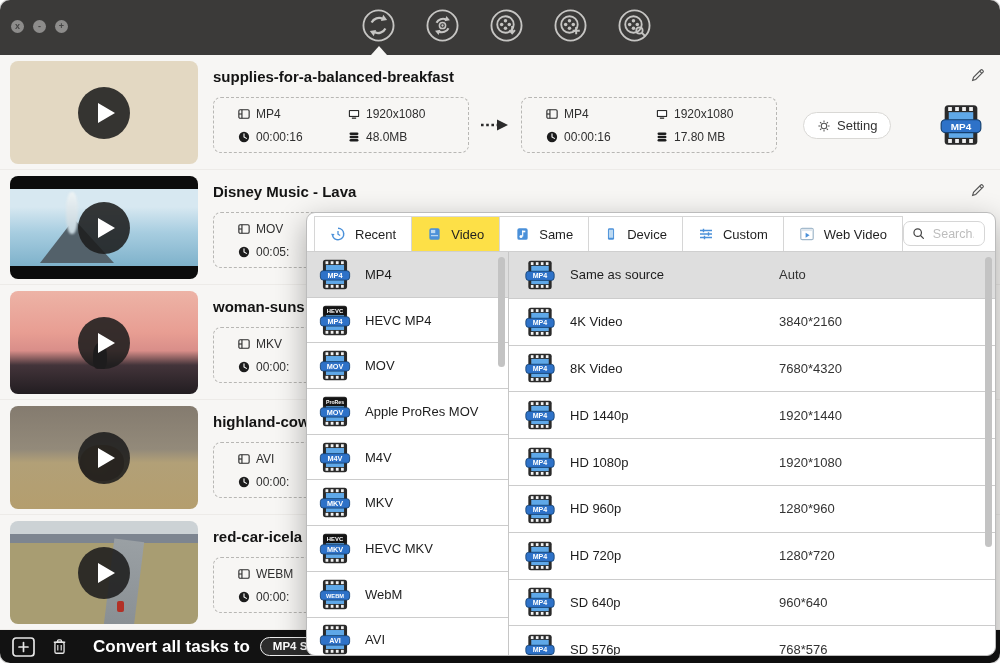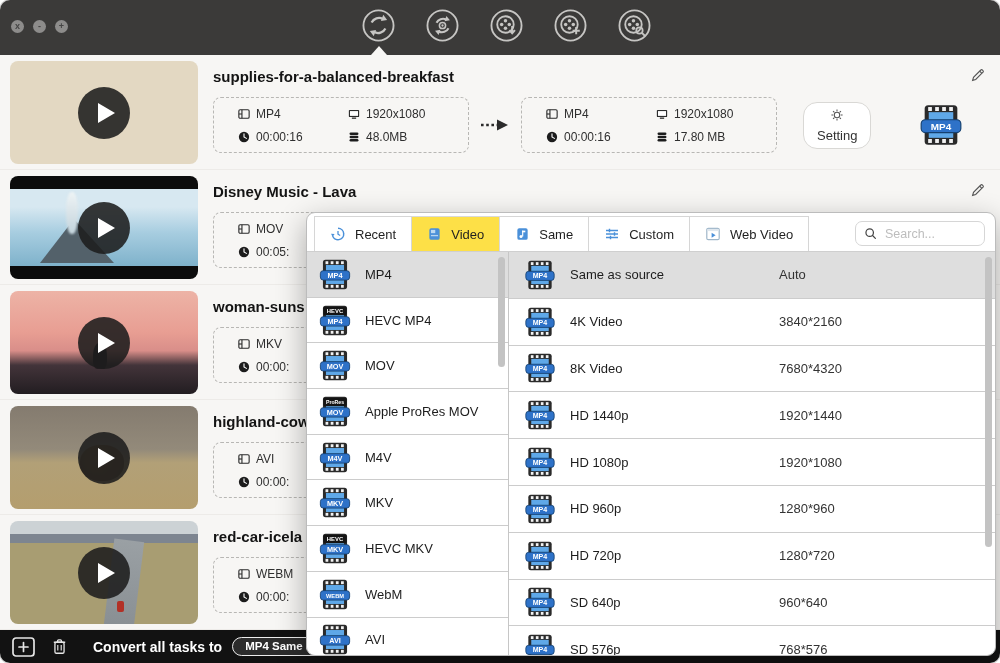--- a/index.html
+++ b/index.html
@@ -40,29 +40,29 @@
   .thumb-road::before{content:"";position:absolute;left:52%;top:18%;width:30px;height:100%;background:linear-gradient(#9aa0a4,#868c90);transform:rotate(7deg);}
   .thumb-road::after{content:"";position:absolute;left:57%;bottom:12%;width:7px;height:11px;background:#b23026;border-radius:2px;z-index:2;}
 
   .vbody{position:absolute;left:213px;top:0;right:0;height:100%;}
   .vtitle{margin-top:13px;font-size:15px;font-weight:bold;color:#141414;}
   .vline{display:flex;align-items:center;margin-top:12px;}
   .infobox{width:256px;min-width:256px;height:56px;border:1.6px dashed #b8b7b4;border-radius:8px;display:grid;grid-template-columns:110px 1fr;align-content:center;row-gap:9px;padding-left:24px;box-sizing:border-box;background:transparent;}
   .icell{display:flex;align-items:center;gap:6px;font-size:12px;color:#2f2f2f;white-space:nowrap;}
   .icell .icn{display:flex;}
   .arrowwrap{margin:0 11px;display:flex;}
-  .setting{margin-left:26px;display:flex;align-items:center;gap:6px;border:1px solid #d9d8d5;background:#fff;border-radius:14px;padding:5px 13px;font-size:13px;color:#333;cursor:pointer;white-space:nowrap;flex-direction:column;}
+  .setting{margin-left:26px;display:flex;align-items:flex-end;gap:6px;border:1px solid #d9d8d5;background:#fff;border-radius:14px;padding:5px 13px;font-size:13px;color:#333;cursor:pointer;white-space:nowrap;}
   .bigicon{margin-left:46px;display:flex;cursor:pointer;}
   .pencil{position:absolute;right:14px;top:12px;cursor:pointer;display:flex;}
 
   
   .bottombar{position:absolute;left:0;right:0;bottom:0;height:33px;background:#121212;display:flex;align-items:center;z-index:5;}
   .bb-plus{margin-left:12px;display:flex;cursor:pointer;}
   .bb-trash{margin-left:15px;display:flex;cursor:pointer;}
-  .bb-label{margin-left:24px;font-size:14px;font-weight:bold;color:#fff;}
+  .bb-label{margin-left:24px;font-size:17px;font-weight:bold;color:#fff;}
   .bb-select{margin-left:10px;display:flex;align-items:center;border:1px solid #ededed;border-radius:10px;background:#2c2c2c;padding:2px 12px 3px;font-size:11.5px;font-weight:bold;color:#fff;cursor:pointer;white-space:nowrap;}
 
   
   .popup{position:absolute;left:306px;top:212px;width:690px;height:444px;background:#fff;border:1px solid #bcbcbc;border-radius:9px;box-shadow:0 10px 30px rgba(0,0,0,.32);z-index:20;display:flex;flex-direction:column;overflow:hidden;box-sizing:border-box;}
   .tabbar{height:39px;min-height:39px;display:flex;align-items:stretch;padding:3px 10px 0 7px;border-bottom:1px solid #cfcfcf;box-sizing:border-box;}
   .tab{display:flex;align-items:center;gap:9px;padding:0 15px;font-size:13px;color:#1f1f1f;border:1px solid #d6d6d6;border-bottom:none;background:#fff;cursor:pointer;white-space:nowrap;}
   .tab+.tab{border-left:none;}
   .tab.active{background:#fde047;border-color:#d9d9d9;}
   .tab .icn{display:flex;}
   .search{margin-left:auto;align-self:center;display:flex;align-items:center;gap:6px;width:130px;height:25px;border:1px solid #d6d6d6;border-radius:7px;padding:0 8px;box-sizing:border-box;background:#fff;}
@@ -490,20 +490,29 @@
               <rect x="2.5" y="1.8" width="11" height="12.4" rx="2" fill="#4a90d9"></rect>
               <circle cx="6.4" cy="10.6" r="1.6" fill="#fff"></circle>
               <rect x="7.6" y="4.4" width="1.2" height="6.2" fill="#fff"></rect>
               <rect x="7.6" y="4.4" width="3.4" height="1.8" fill="#fff"></rect>
             </svg>
           </span>
           <span>Same</span>
         </div>
         <div class="tab">
           <span class="icn">
+            <svg width="14" height="16" viewBox="0 0 16 16">
+              <rect x="4.5" y="1.3" width="7" height="13.4" rx="1.7" fill="#4a90d9"></rect>
+              <rect x="5.6" y="3.1" width="4.8" height="9.2" fill="#bcd9f2"></rect>
+            </svg>
+          </span>
+          <span>Device</span>
+        </div>
+        <div class="tab">
+          <span class="icn">
             <svg width="16" height="16" viewBox="0 0 16 16">
               <g stroke="#4a90d9" stroke-width="1.4">
                 <line x1="2" y1="4.5" x2="14" y2="4.5"></line>
                 <line x1="2" y1="8" x2="14" y2="8"></line>
                 <line x1="2" y1="11.5" x2="14" y2="11.5"></line>
                 <line x1="5.5" y1="2.8" x2="5.5" y2="6.2"></line>
                 <line x1="10.5" y1="6.3" x2="10.5" y2="9.7"></line>
                 <line x1="6.5" y1="9.8" x2="6.5" y2="13.2"></line>
               </g>
             </svg>

